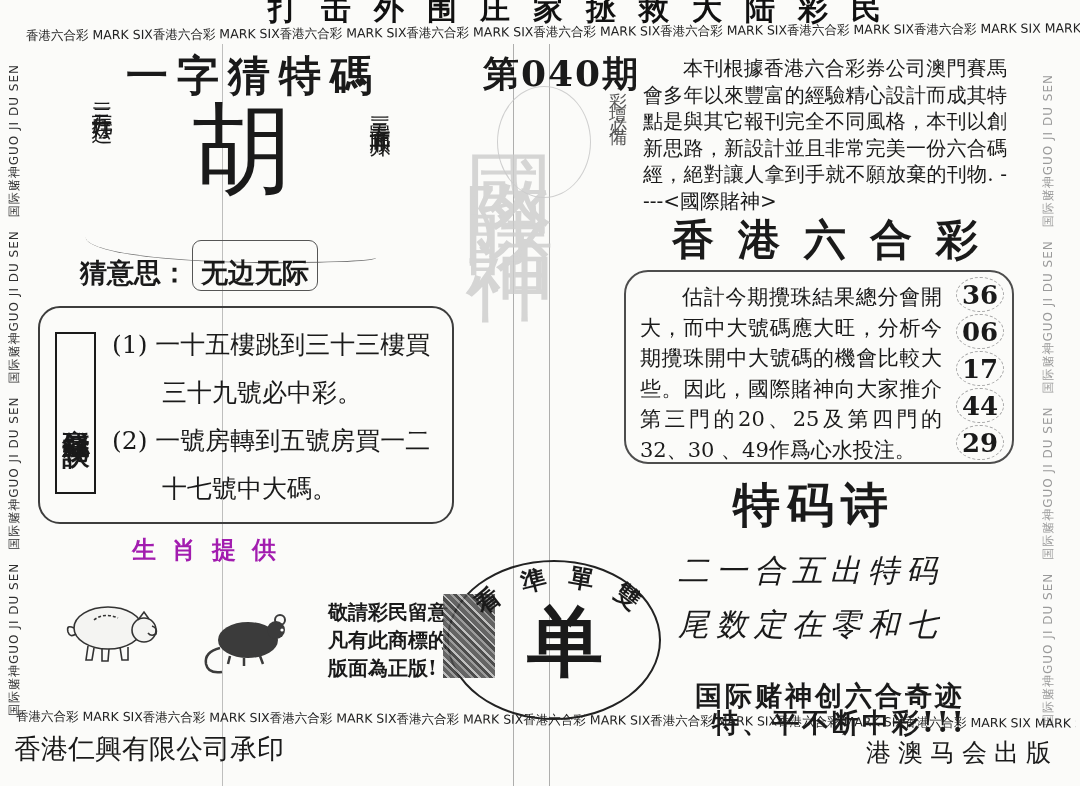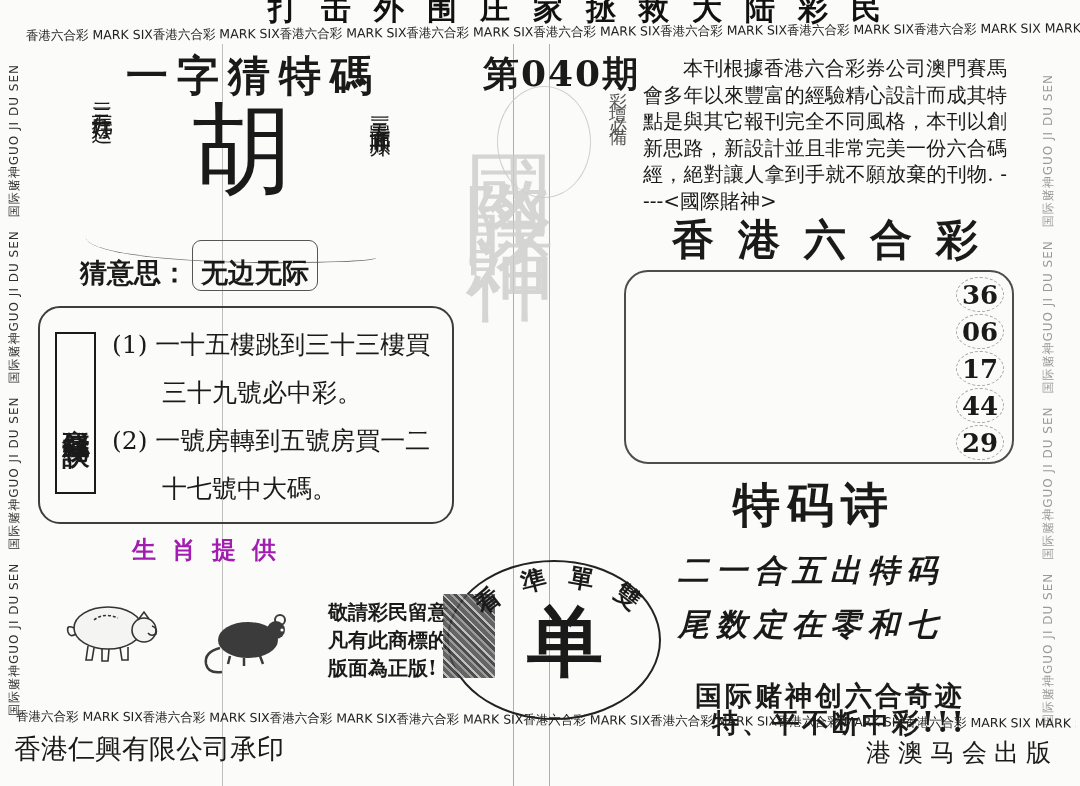--- a/index.html
+++ b/index.html
@@ -83,21 +83,21 @@
   .strategy-box { top:270px; left:624px; width:390px; height:194px;
                   border:2.5px solid #4d4d4d; border-radius:24px; }
   .strategy-body { position:absolute; top:10px; left:14px; width:302px;
                    font-size:21px; line-height:30.5px; text-indent:2em; text-align:justify; }
   .strategy-nums { position:absolute; top:5px; right:8px; display:flex;
                    flex-direction:column; gap:2px; }
   .num-circle { width:48px; height:35px; border:1.5px dashed #a4a4a4; border-radius:50%;
                 display:flex; align-items:center; justify-content:center;
                 font-size:26px; font-weight:bold; font-family:"DejaVu Serif", serif; }
   .poem-title { top:474px; left:733px; font-size:47px; font-weight:bold; letter-spacing:7px; }
-  .poem-line { font-size:31px; font-weight:bold; font-style:italic; letter-spacing:7px; white-space:nowrap; }
+  .poem-line { font-size:31px; font-weight:normal; font-style:italic; letter-spacing:7px; white-space:nowrap; }
   .poem-l1 { top:550px; left:678px; }
   .poem-l2 { top:604px; left:678px; }
   .slogan1 { top:678px; left:695px; font-size:27px; font-weight:bold; letter-spacing:3px; }
   .slogan2 { top:705px; left:712px; font-size:27px; font-weight:bold; letter-spacing:3px; }
 
   .printer   { top:731px; left:14px;  font-size:27px; }
   .publisher { top:736px; left:866px; font-size:25px; letter-spacing:7px; }
 </style>
 </head>
 <body>
@@ -177,20 +177,21 @@
   <div class="stamp-dan serif">单</div>
 </div>
 
 <div class="abs issue serif">第040期</div>
 <div class="abs vert v-caitan serif">彩壇必備</div>
 <div class="abs intro serif">本刊根據香港六合彩券公司澳門賽馬會多年以來豐富的經驗精心設計而成其特點是與其它報刊完全不同風格，本刊以創新思路，新設計並且非常完美一份六合碼經，絕對讓人拿到手就不願放棄的刊物. ----&lt;國際賭神&gt;</div>
 
 <div class="abs strategy-title serif">香港六合彩</div>
 
 <div class="abs strategy-box">
+  <div class="strategy-body serif">估計今期攪珠結果總分會開大，而中大號碼應大旺，分析今期攪珠開中大號碼的機會比較大些。因此，國際賭神向大家推介第三門的20、25及第四門的32、30 、49作爲心水投注。</div>
   <div class="strategy-nums">
     <div class="num-circle">36</div>
     <div class="num-circle">06</div>
     <div class="num-circle">17</div>
     <div class="num-circle">44</div>
     <div class="num-circle">29</div>
   </div>
 </div>
 
 <div class="abs poem-title serif">特码诗</div>

